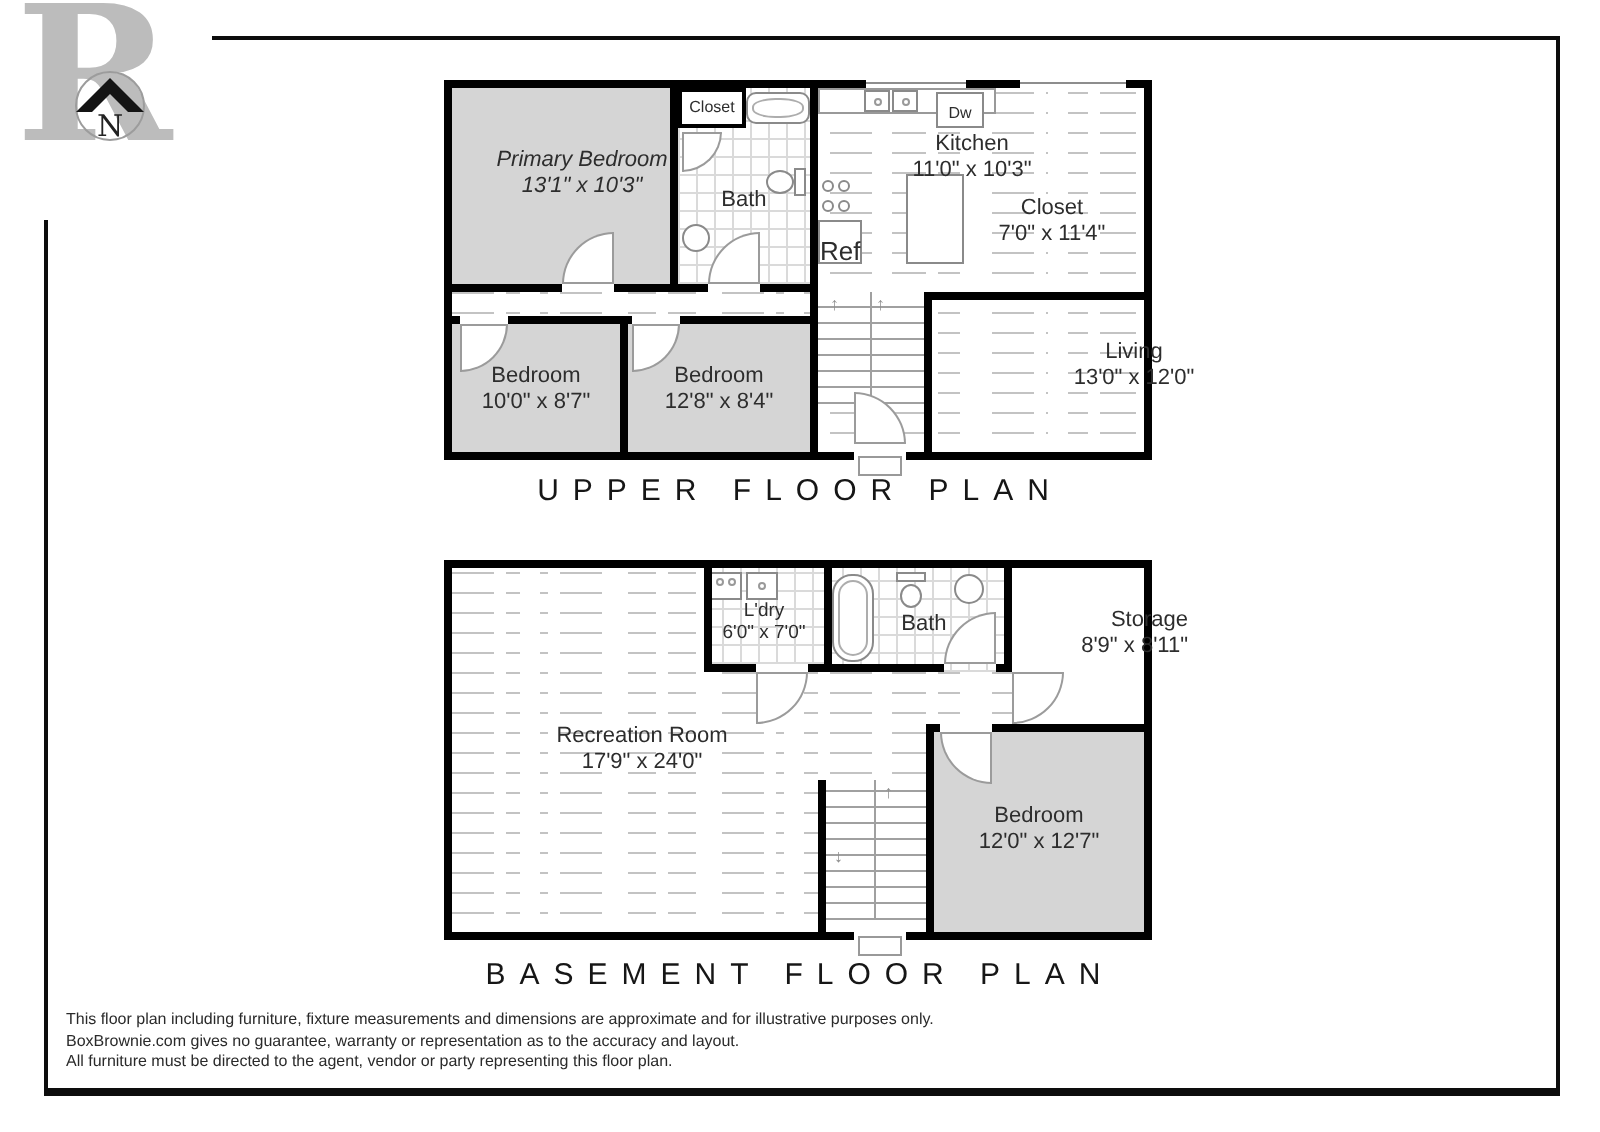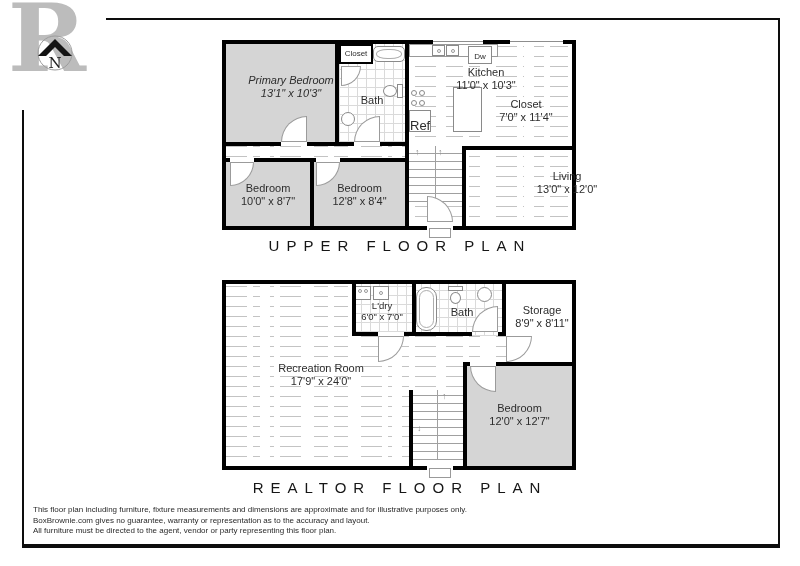--- a/index.html
+++ b/index.html
@@ -216,31 +216,31 @@
       <div>Recreation Room</div>
       <div>17'9" x 24'0"</div>
     </div>
     <div class="lbl" style="left:126px;top:16px;width:60px;font-size:9.5px;line-height:11px;">
       <div>L'dry</div>
       <div>6'0" x 7'0"</div>
     </div>
     <div class="lbl" style="left:196px;top:22px;width:80px;">
       <div>Bath</div>
     </div>
-    <div class="lbl" style="left:280px;top:20px;width:72px;">
+    <div class="lbl" style="left:296px;top:20px;width:72px;text-align:right;">
       <div>Storage</div>
       <div>8'9" x 8'11"</div>
     </div>
     <div class="lbl" style="left:241px;top:118px;width:105px;">
       <div>Bedroom</div>
       <div>12'0" x 12'7"</div>
     </div>
   </div>
 
-  <div class="plan-title" style="top:479px;">REALTOR FLOOR PLAN</div>
+  <div class="plan-title" style="top:479px;">BASEMENT FLOOR PLAN</div>
 
   <div class="disclaimer">
     <p>This floor plan including furniture, fixture measurements and dimensions are approximate and for illustrative purposes only.</p>
     <p>BoxBrownie.com gives no guarantee, warranty or representation as to the accuracy and layout.</p>
     <p>All furniture must be directed to the agent, vendor or party representing this floor plan.</p>
   </div>
 
 </div>
 
 </body></html>

